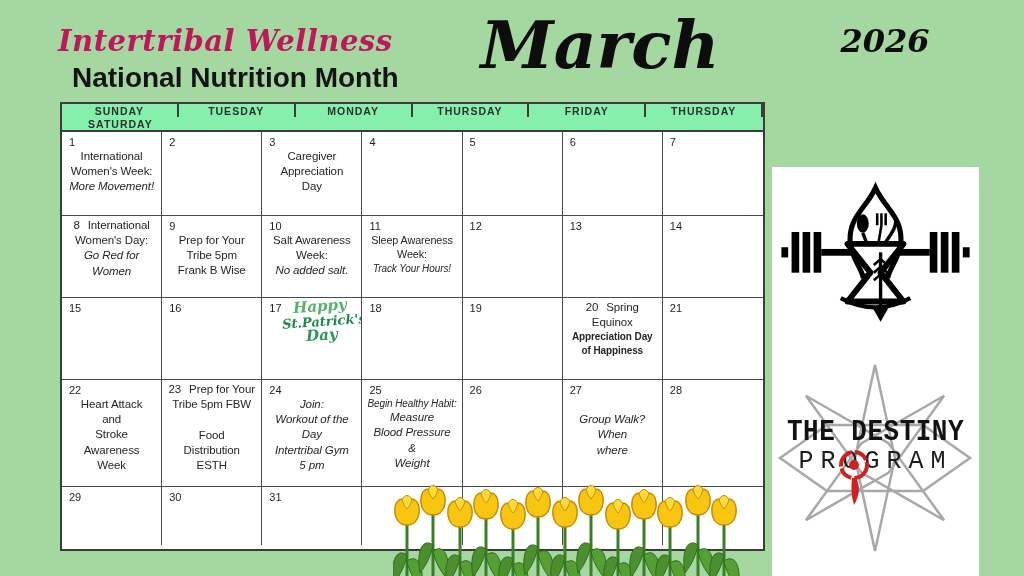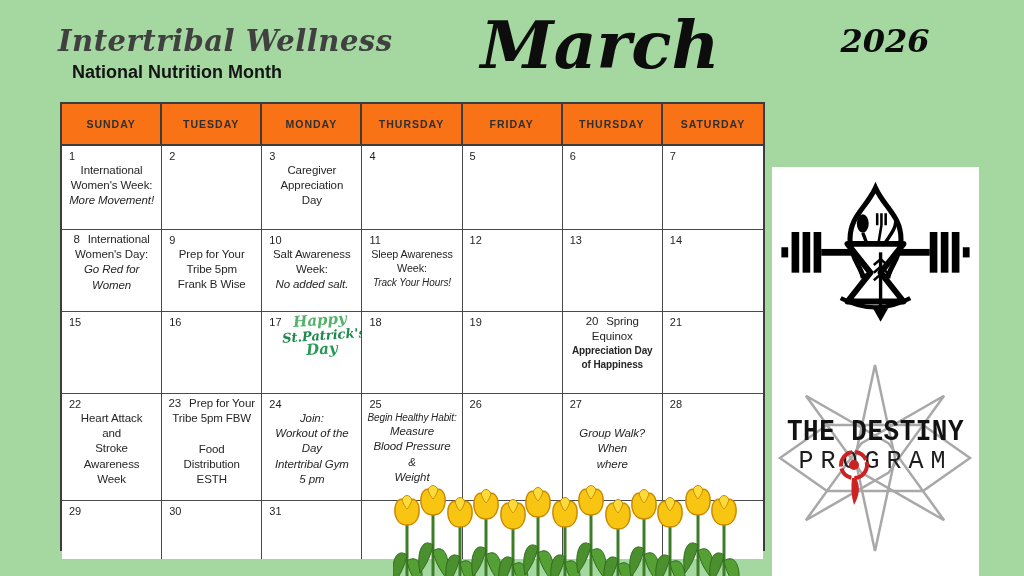--- a/index.html
+++ b/index.html
@@ -4,43 +4,43 @@
 <style>
   html,body { margin:0; padding:0; }
   body {
     width:1024px; height:576px; position:relative; overflow:hidden;
     background:#a5d8a0;
     font-family:"Liberation Sans", sans-serif;
   }
   .brand-title {
     position:absolute; left:58px; top:24px;
     font-family:"DejaVu Serif", serif; font-style:italic; font-weight:bold;
-    font-size:29px; color:#404040; letter-spacing:0.5px;
+    font-size:29px; color:#be185d; letter-spacing:0.5px;
   }
   .brand-subtitle {
     position:absolute; left:72px; top:62px;
-    font-size:18px; font-weight:600; color:#141414;
+    font-size:28px; font-weight:600; color:#141414;
   }
   .month-title {
     position:absolute; left:450px; top:6px; width:300px; text-align:center;
     font-family:"DejaVu Serif", serif; font-style:italic; font-weight:bold;
     font-size:66px; color:#0d0d0d;
   }
   .year-title {
     position:absolute; left:800px; top:22px; width:170px; text-align:center;
     font-family:"DejaVu Serif", serif; font-style:italic; font-weight:bold;
     font-size:32px; color:#0d0d0d;
   }
   .calendar {
     position:absolute; left:60px; top:102px; width:705px; height:449px;
     background:#ffffff; border:2px solid #3c3c3c; box-sizing:border-box; z-index:1;
   }
   .weekday-row {
-    display:grid; grid-template-columns:repeat(7,1fr); height:42px;
-    background:#f97316; border-bottom:2px solid #3c3c3c; box-sizing:border-box;
+    display:grid; grid-template-columns:repeat(6,1fr); height:28px;
+    background:#86efac; border-bottom:2px solid #3c3c3c; box-sizing:border-box;
   }
   .weekday-cell {
     display:flex; align-items:center; justify-content:center;
     font-size:10.5px; font-weight:bold; letter-spacing:1px; color:#2f2f2f;
     border-right:2px solid #3c3c3c; box-sizing:border-box;
   }
   .weekday-cell:last-child { border-right:none; }
   .week-row { display:grid; grid-template-columns:repeat(7,1fr); }
   .day-cell {
     border-right:1px solid #4a4a4a; border-bottom:1px solid #4a4a4a;

